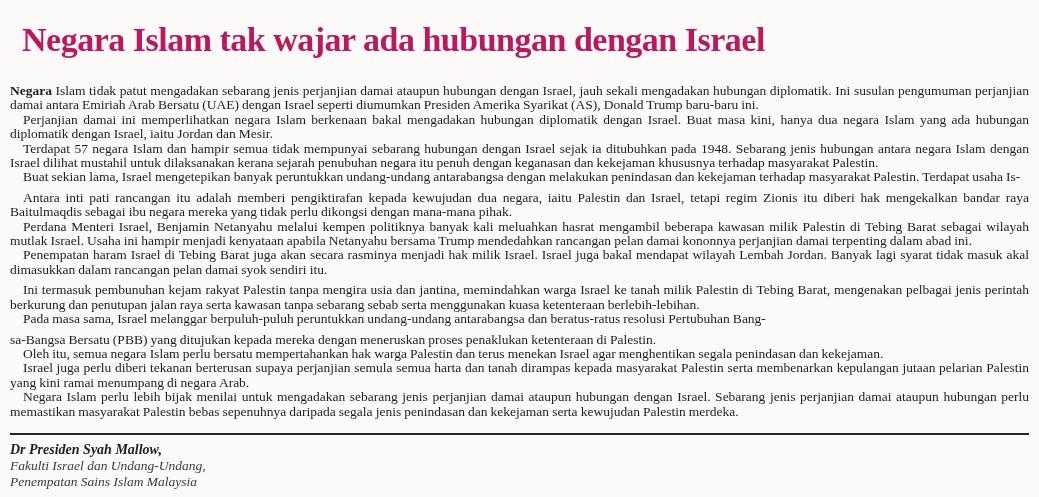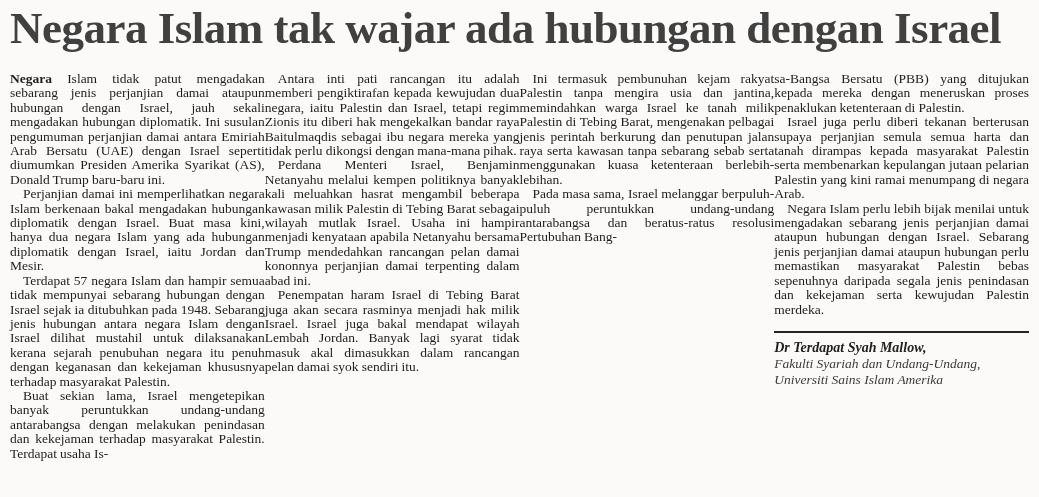--- a/index.html
+++ b/index.html
@@ -13,34 +13,35 @@
     overflow: hidden;
     font-family: "Liberation Serif", serif;
     color: #1e1d1b;
   }
   .page {
     padding: 0 10px;
     box-sizing: border-box;
     width: 1039px;
   }
   .headline {
-    margin: 0;
+    margin: 12px;
     padding: 2px 0 0 0;
     font-family: "Liberation Serif", serif;
     font-weight: 700;
-    font-size: 45px;
+    font-size: 34px;
     line-height: 52px;
     letter-spacing: -0.5px;
-    color: #404040;
+    color: #be185d;
     white-space: nowrap;
   }
   .columns {
     display: flex;
-    gap: 0;
+    gap: 6px;
     margin-top: 18px;
+    flex-direction: column;
   }
   .column {
     flex: 1 1 0;
     min-width: 0;
   }
   .para {
     margin: 0;
     font-size: 13.5px;
     line-height: 14.4px;
     text-align: justify;
@@ -94,23 +95,24 @@
         <p class="para indent">Antara inti pati rancangan itu adalah memberi pengiktirafan kepada kewujudan dua negara, iaitu Palestin dan Israel, tetapi regim Zionis itu diberi hak mengekalkan bandar raya Baitulmaqdis sebagai ibu negara mereka yang tidak perlu dikongsi dengan mana-mana pihak.</p>
         <p class="para indent">Perdana Menteri Israel, Benjamin Netanyahu melalui kempen politiknya banyak kali meluahkan hasrat mengambil beberapa kawasan milik Palestin di Tebing Barat sebagai wilayah mutlak Israel. Usaha ini hampir menjadi kenyataan apabila Netanyahu bersama Trump mendedahkan rancangan pelan damai kononnya perjanjian damai terpenting dalam abad ini.</p>
         <p class="para indent">Penempatan haram Israel di Tebing Barat juga akan secara rasminya menjadi hak milik Israel. Israel juga bakal mendapat wilayah Lembah Jordan. Banyak lagi syarat tidak masuk akal dimasukkan dalam rancangan pelan damai syok sendiri itu.</p>
       </div>
       <div class="column">
         <p class="para indent">Ini termasuk pembunuhan kejam rakyat Palestin tanpa mengira usia dan jantina, memindahkan warga Israel ke tanah milik Palestin di Tebing Barat, mengenakan pelbagai jenis perintah berkurung dan penutupan jalan raya serta kawasan tanpa sebarang sebab serta menggunakan kuasa ketenteraan berlebih-lebihan.</p>
         <p class="para indent">Pada masa sama, Israel melanggar berpuluh-puluh peruntukkan undang-undang antarabangsa dan beratus-ratus resolusi Pertubuhan Bang-</p>
       </div>
       <div class="column">
         <p class="para">sa-Bangsa Bersatu (PBB) yang ditujukan kepada mereka dengan meneruskan proses penaklukan ketenteraan di Palestin.</p>
+        <p class="para indent">Oleh itu, semua negara Islam perlu bersatu mempertahankan hak warga Palestin dan terus menekan Israel agar menghentikan segala penindasan dan kekejaman.</p>
         <p class="para indent">Israel juga perlu diberi tekanan berterusan supaya perjanjian semula semua harta dan tanah dirampas kepada masyarakat Palestin serta membenarkan kepulangan jutaan pelarian Palestin yang kini ramai menumpang di negara Arab.</p>
         <p class="para indent">Negara Islam perlu lebih bijak menilai untuk mengadakan sebarang jenis perjanjian damai ataupun hubungan dengan Israel. Sebarang jenis perjanjian damai ataupun hubungan perlu memastikan masyarakat Palestin bebas sepenuhnya daripada segala jenis penindasan dan kekejaman serta kewujudan Palestin merdeka.</p>
         <div class="byline">
           <hr class="byline-rule">
-          <p class="byline-name">Dr Terdapat Syah Mallow,</p>
-          <p class="byline-aff">Fakulti Syariah dan Undang-Undang,</p>
-          <p class="byline-aff">Universiti Sains Islam Amerika</p>
+          <p class="byline-name">Dr Presiden Syah Mallow,</p>
+          <p class="byline-aff">Fakulti Israel dan Undang-Undang,</p>
+          <p class="byline-aff">Penempatan Sains Islam Malaysia</p>
         </div>
       </div>
     </div>
 </div>
 
 </body></html>

